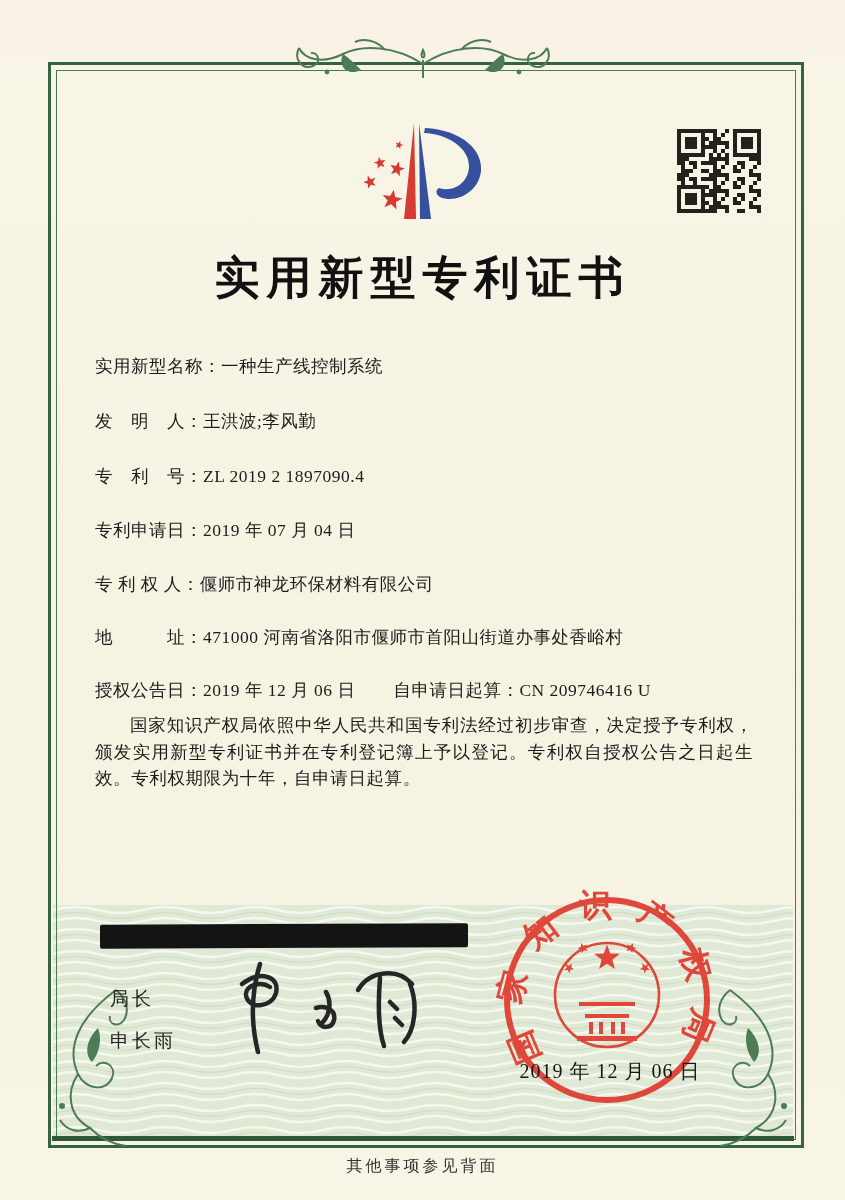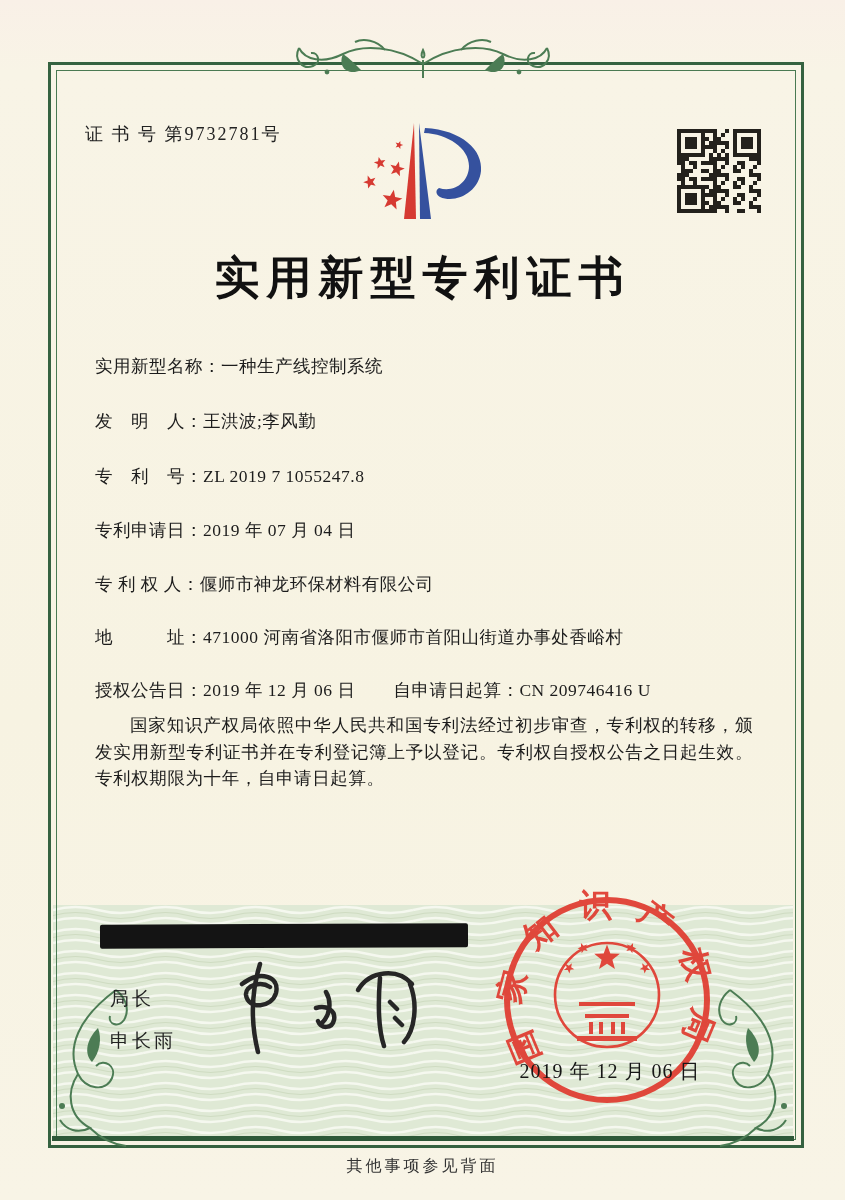--- a/index.html
+++ b/index.html
@@ -94,21 +94,20 @@
     <path d="M138,14 C133,24 143,24 138,14 Z M138,24 L138,42" stroke="#4c7c54" fill="none" stroke-width="2"></path>
   </svg>
 
   <svg class="orn" style="left:38px;top:988px" width="110" height="165" viewBox="0 0 110 165">
     <use href="#corner-flourish"></use>
   </svg>
   <svg class="orn" style="left:698px;top:988px" width="110" height="165" viewBox="0 0 110 165">
     <use href="#corner-flourish" transform="translate(110,0) scale(-1,1)"></use>
   </svg>
 
-  <div class="cert-no">证 书 号 第9732781号</div>
 
   <svg class="logo" viewBox="0 0 165 122">
     <use href="#star" fill="#d63a32" transform="translate(57,29) scale(0.42) rotate(18)"></use>
     <use href="#star" fill="#d63a32" transform="translate(38,47) scale(0.62) rotate(-12)"></use>
     <use href="#star" fill="#d63a32" transform="translate(55,53) scale(0.78) rotate(14)"></use>
     <use href="#star" fill="#d63a32" transform="translate(28,66) scale(0.68) rotate(-20)"></use>
     <use href="#star" fill="#d63a32" transform="translate(50,84) scale(1.05) rotate(10)"></use>
     <polygon points="72,7 62,103 74,103" fill="#d63a32"></polygon>
     <polygon points="77,7 78,103 89,103" fill="#35519e"></polygon>
     <path d="M83,12 C120,14 141,34 139,55 C137,76 114,88 98,81 C94,79 93,74 97,72 C112,77 127,66 127,50 C127,32 106,18 82,17 Z" fill="#35519e"></path>
@@ -561,38 +560,38 @@
   <div class="title">实用新型专利证书</div>
 
   <div class="fields">
     <div class="row r0">
       <span class="lbl">实用新型名称：</span><span class="val">一种生产线控制系统</span>
     </div>
     <div class="row r1">
       <span class="lbl">发　明　人：</span><span class="val">王洪波;李风勤</span>
     </div>
     <div class="row r2">
-      <span class="lbl">专　利　号：</span><span class="val">ZL 2019 7 1055247.8</span>
+      <span class="lbl">专　利　号：</span><span class="val">ZL 2019 2 1897090.4</span>
     </div>
     <div class="row r3">
       <span class="lbl">专利申请日：</span><span class="val">2019 年 07 月 04 日</span>
     </div>
     <div class="row r4">
       <span class="lbl">专 利 权 人：</span><span class="val">偃师市神龙环保材料有限公司</span>
     </div>
     <div class="row r5">
       <span class="lbl">地　　　址：</span><span class="val">471000 河南省洛阳市偃师市首阳山街道办事处香峪村</span>
     </div>
     <div class="row r6">
       <span class="lbl">授权公告日：</span><span class="val">2019 年 12 月 06 日</span><span class="lbl grant-pub">自申请日起算：</span><span class="val">CN 209746416 U</span>
     </div>
   </div>
 
   <div class="body-text">
-    <p>国家知识产权局依照中华人民共和国专利法经过初步审查，专利权的转移，颁发实用新型专利证书并在专利登记簿上予以登记。专利权自授权公告之日起生效。专利权期限为十年，自申请日起算。</p>
+    <p>国家知识产权局依照中华人民共和国专利法经过初步审查，决定授予专利权，颁发实用新型专利证书并在专利登记簿上予以登记。专利权自授权公告之日起生效。专利权期限为十年，自申请日起算。</p>
   </div>
 
   <div class="redact-bar"></div>
 
   <div class="officer-title">局长</div>
   <div class="officer-name">申长雨</div>
 
   <svg class="signature" viewBox="0 0 208 114" fill="none" stroke="#262626" stroke-width="4.5" stroke-linecap="round">
     <path d="M30,16 C22,42 20,72 28,104"></path>
     <path d="M12,36 C30,22 50,28 46,45 C42,60 18,62 16,47 C15,37 31,33 40,39"></path>

